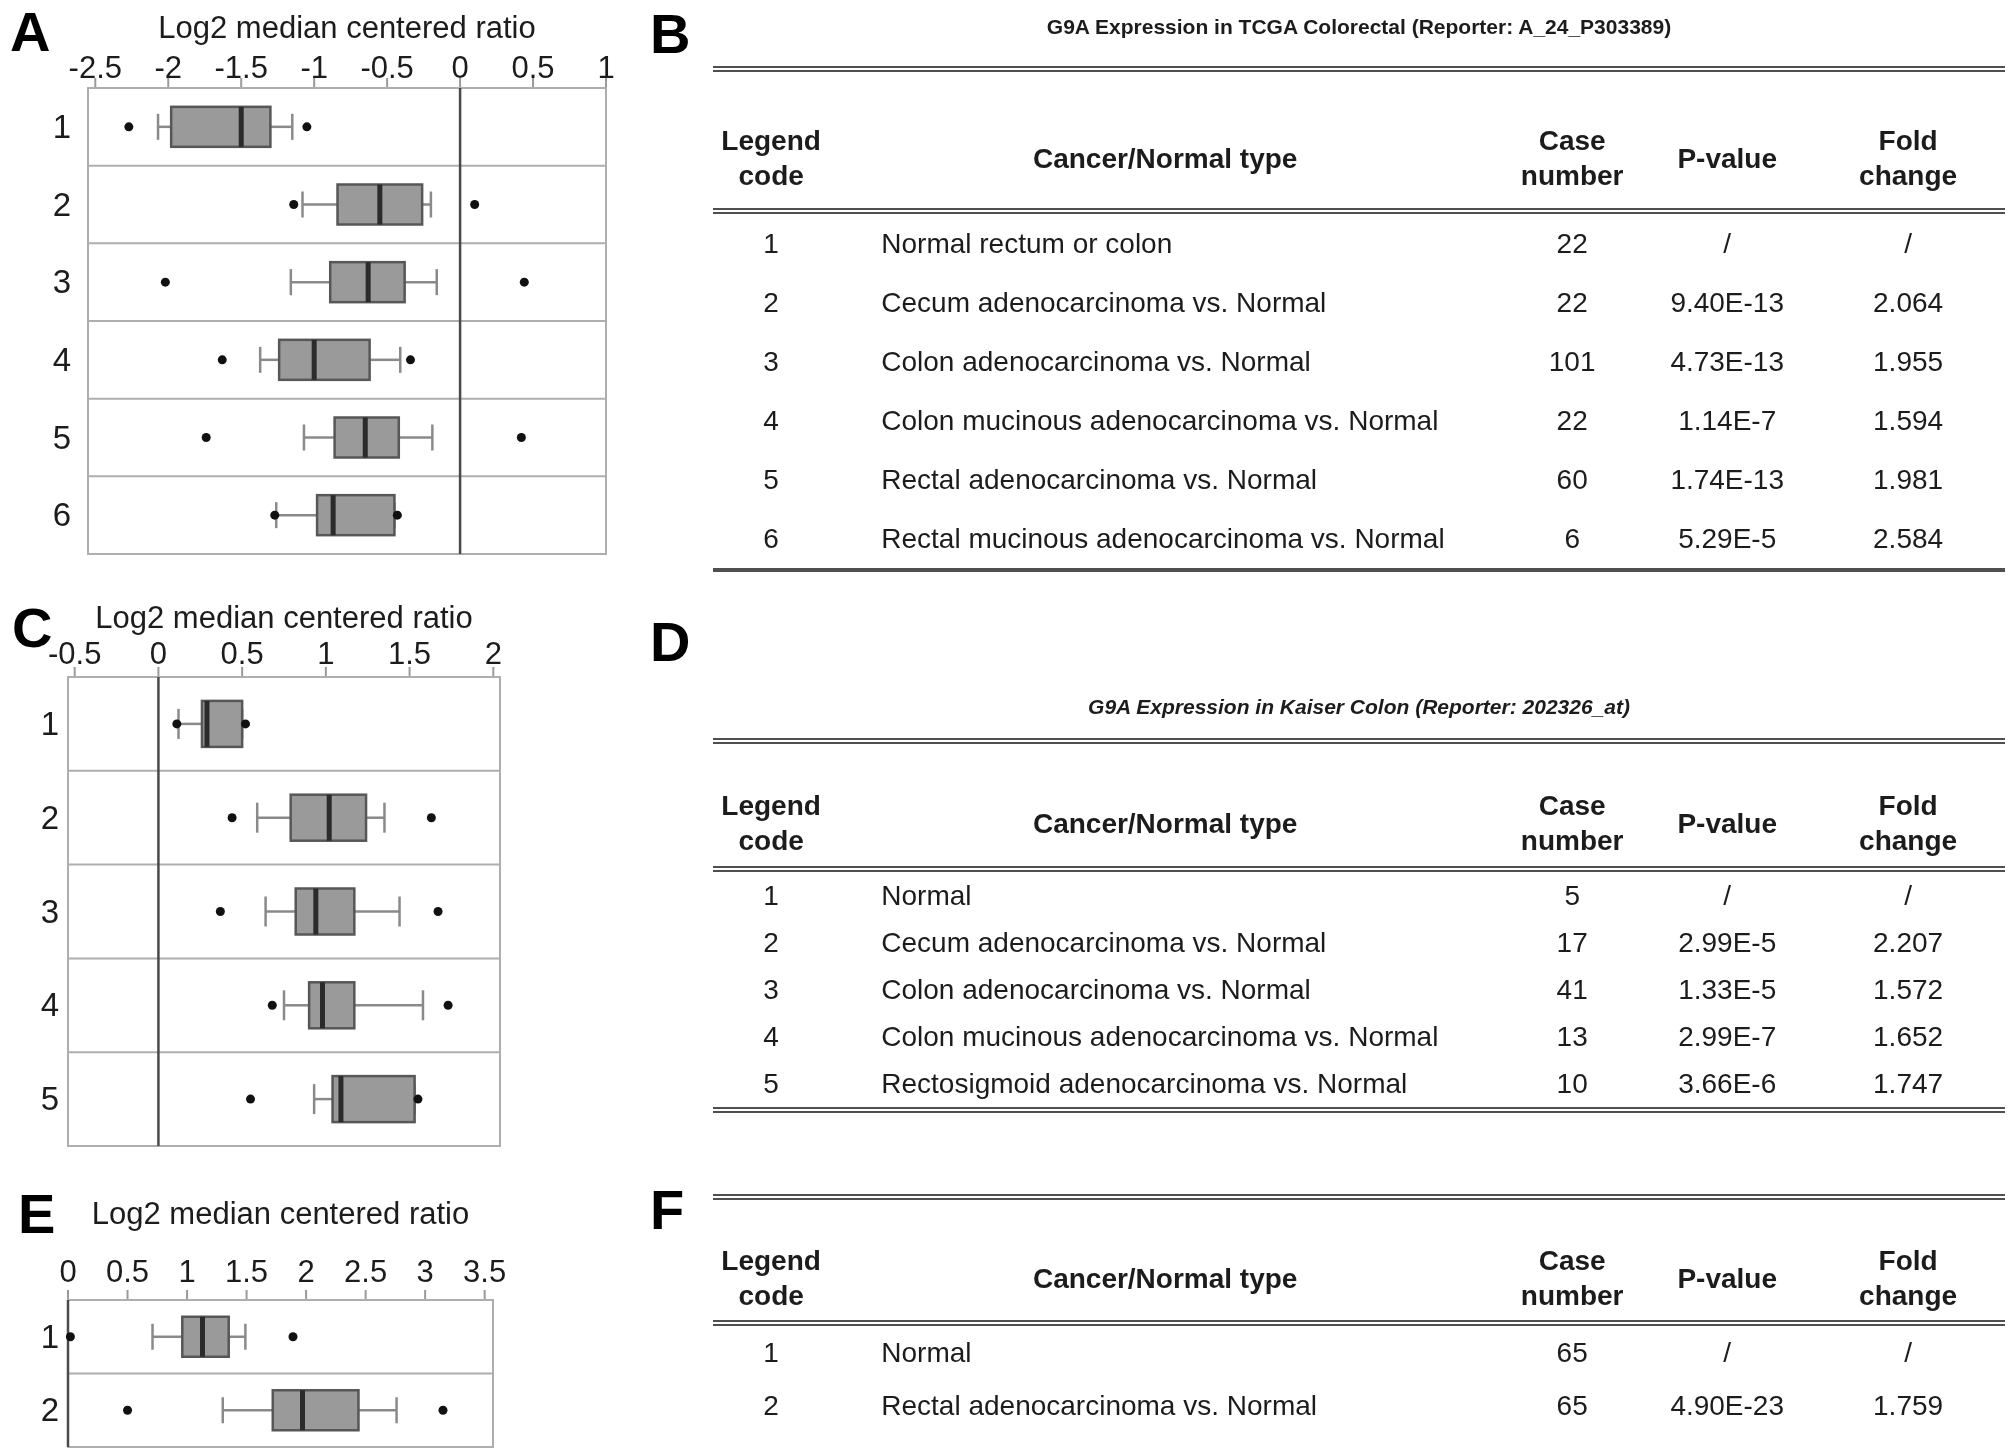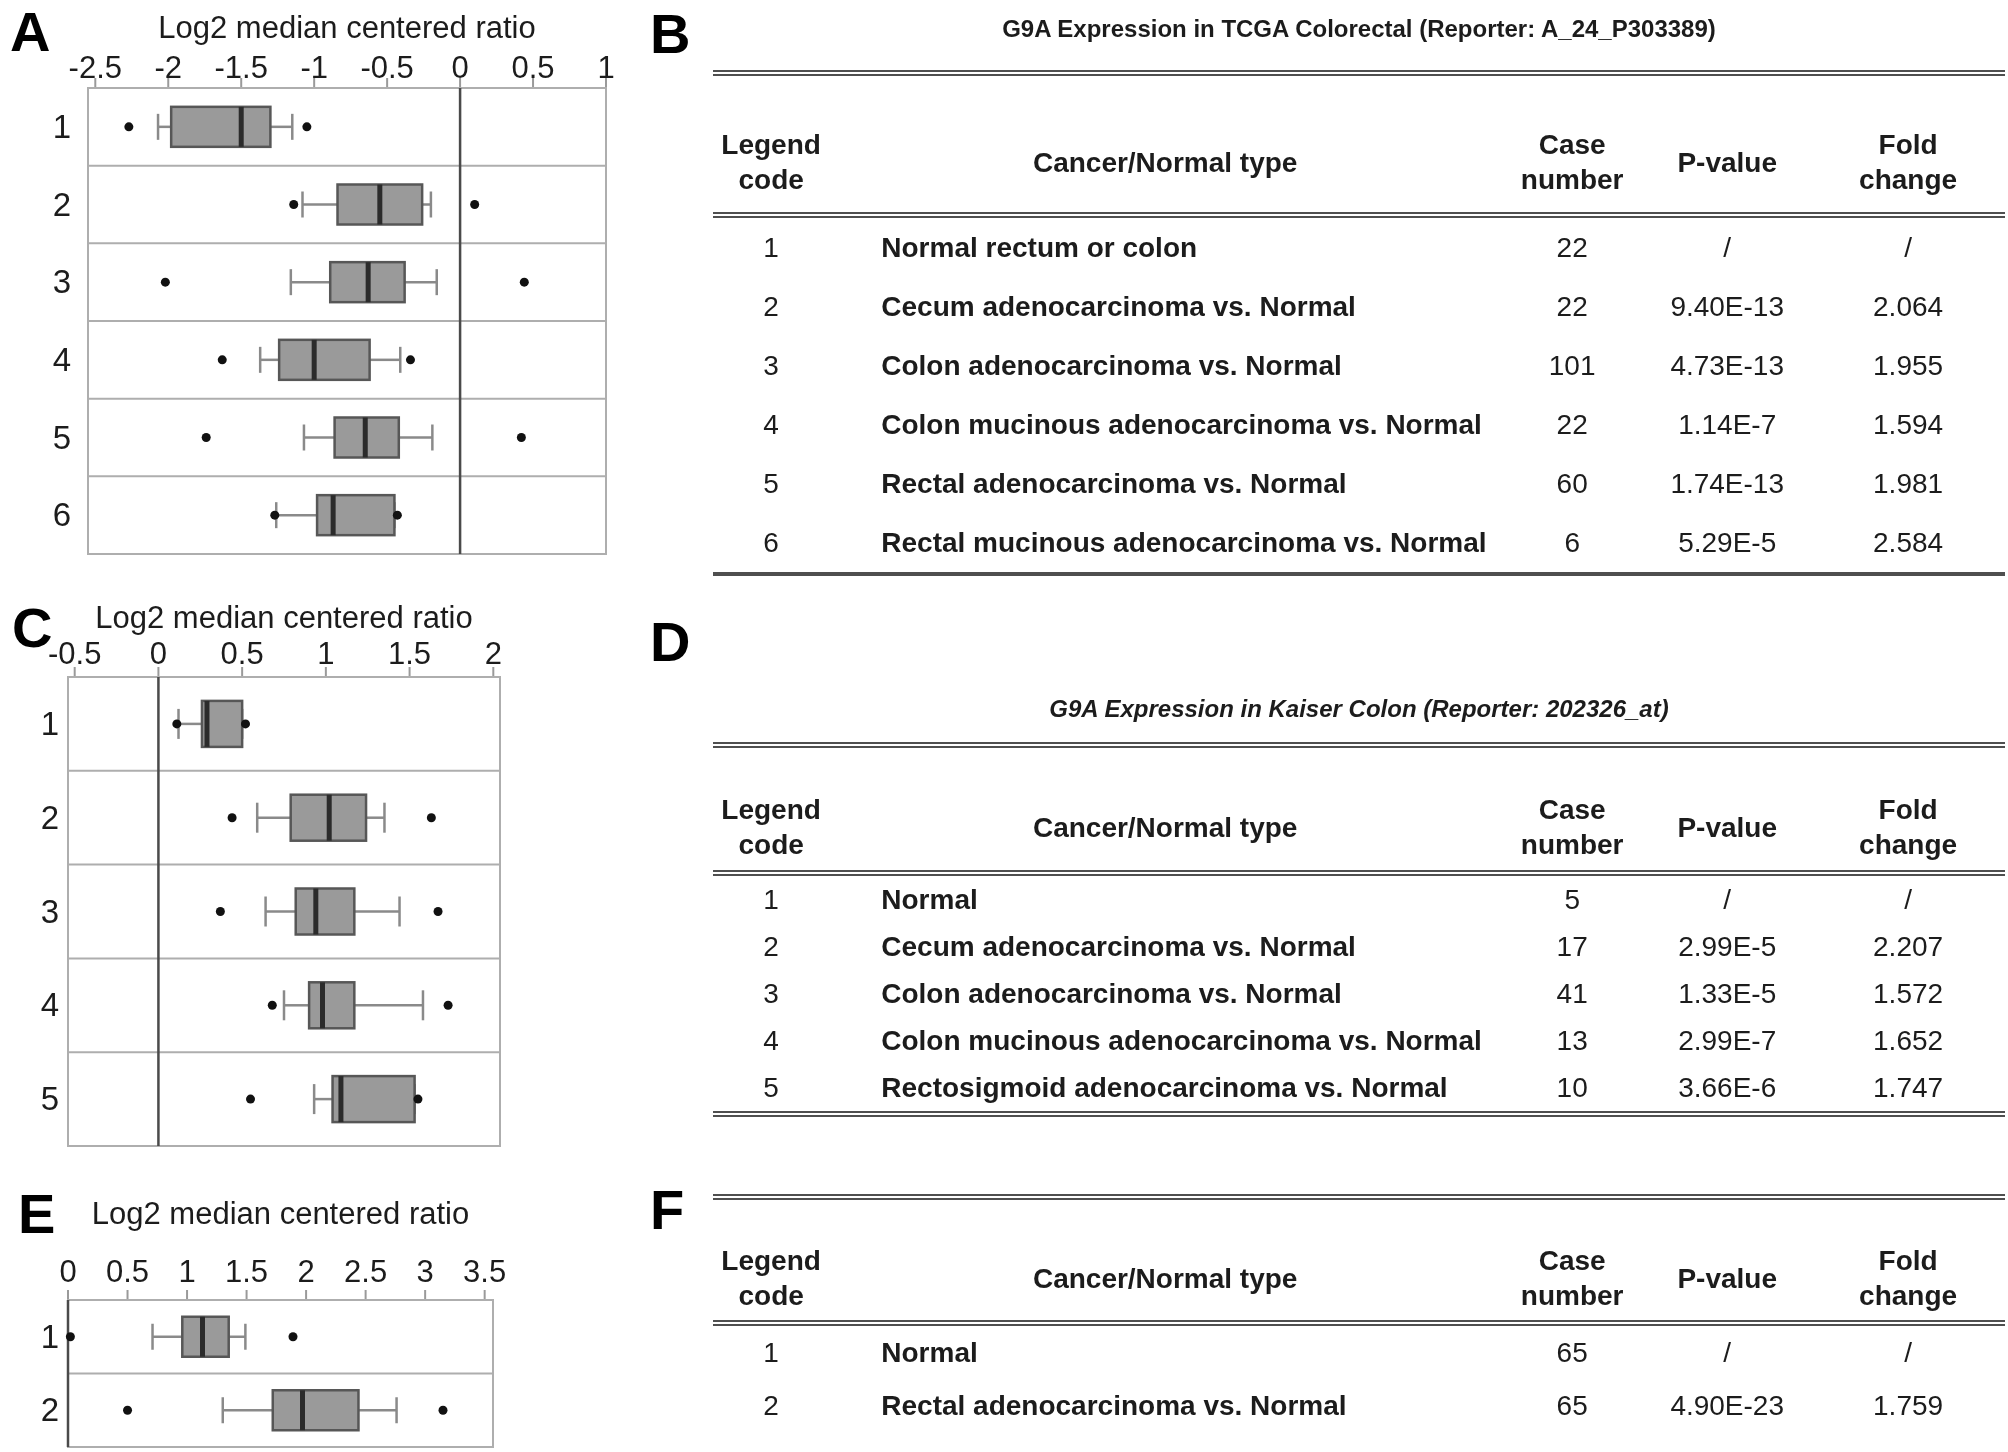--- a/index.html
+++ b/index.html
@@ -12,29 +12,29 @@
   .tick-label{font-size:31px;}
   .cat-label{font-size:33px;}
   .frame,.sep{stroke:#aeaeae;stroke-width:2;fill:none;}
   .tickmark{stroke:#9a9a9a;stroke-width:2;}
   .zero{stroke:#4a4a4a;stroke-width:2.5;}
   .whisker,.cap{stroke:#8a8a8a;stroke-width:2.5;}
   .box{fill:#9a9a9a;stroke:#575757;stroke-width:2.5;}
   .median{stroke:#2b2b2b;stroke-width:5;}
   .dot{fill:#111111;}
   .table-block{position:absolute;}
-  .tbl-title{font-size:24px;font-weight:bold;text-align:center;line-height:1.25;}
+  .tbl-title{font-size:21px;font-weight:bold;text-align:center;line-height:1.25;}
   .rule-double{height:2px;border-top:2px solid #4f4f4f;border-bottom:2px solid #4f4f4f;}
   .rule-solid{height:0;border-top:4px solid #4f4f4f;}
   table.tbl{width:100%;border-collapse:collapse;table-layout:fixed;margin-top:36px;}
   table.tbl th{font-size:28px;font-weight:bold;text-align:center;white-space:pre-line;
                vertical-align:middle;line-height:1.25;}
   table.tbl td{font-size:28px;line-height:1.25;vertical-align:middle;text-align:center;}
   table.tbl thead tr{border-bottom:6px double #4f4f4f;}
-  table.tbl td.c1{text-align:left;padding-left:52px;font-weight:bold;}
+  table.tbl td.c1{text-align:left;padding-left:52px;}
   col.c0{width:9%;} col.c1{width:52%;} col.c2{width:11%;} col.c3{width:13%;} col.c4{width:15%;}
   #table-B th{padding:15px 0;} #table-B td{padding-top:12px;padding-bottom:12px;}
   #table-B .tbl-title{margin-bottom:26px;}
   #table-D th{padding:8px 0;} #table-D td{padding-top:6px;padding-bottom:6px;}
   #table-D .tbl-title{margin-bottom:18px;font-style:italic;}
   #table-F th{padding:7px 0;} #table-F td{padding-top:9px;padding-bottom:9px;}
   #table-F .tbl-title{margin-bottom:20px;}
 </style>
 </head>
 <body>

